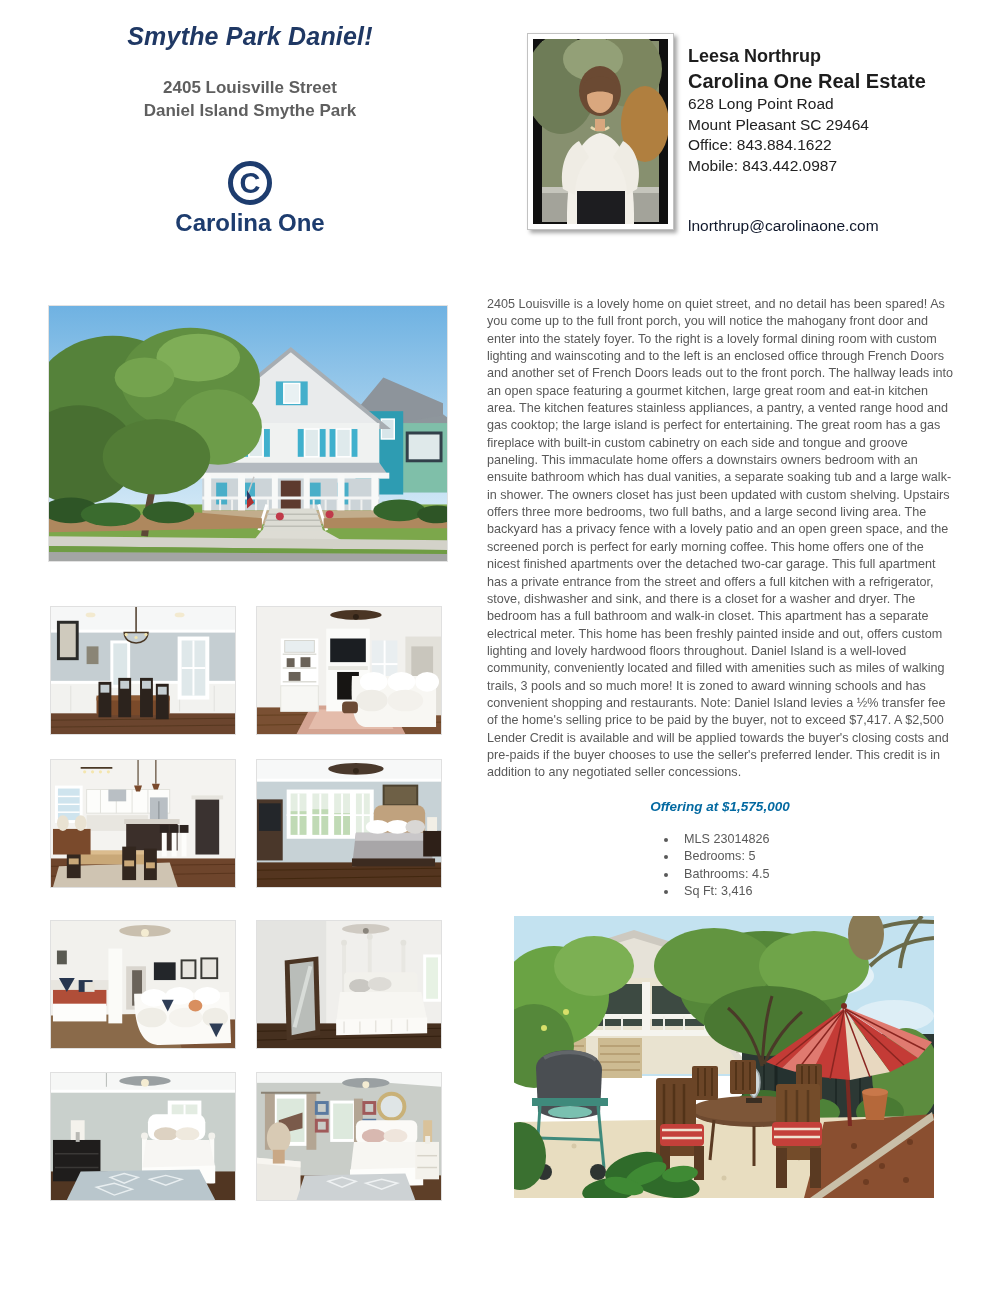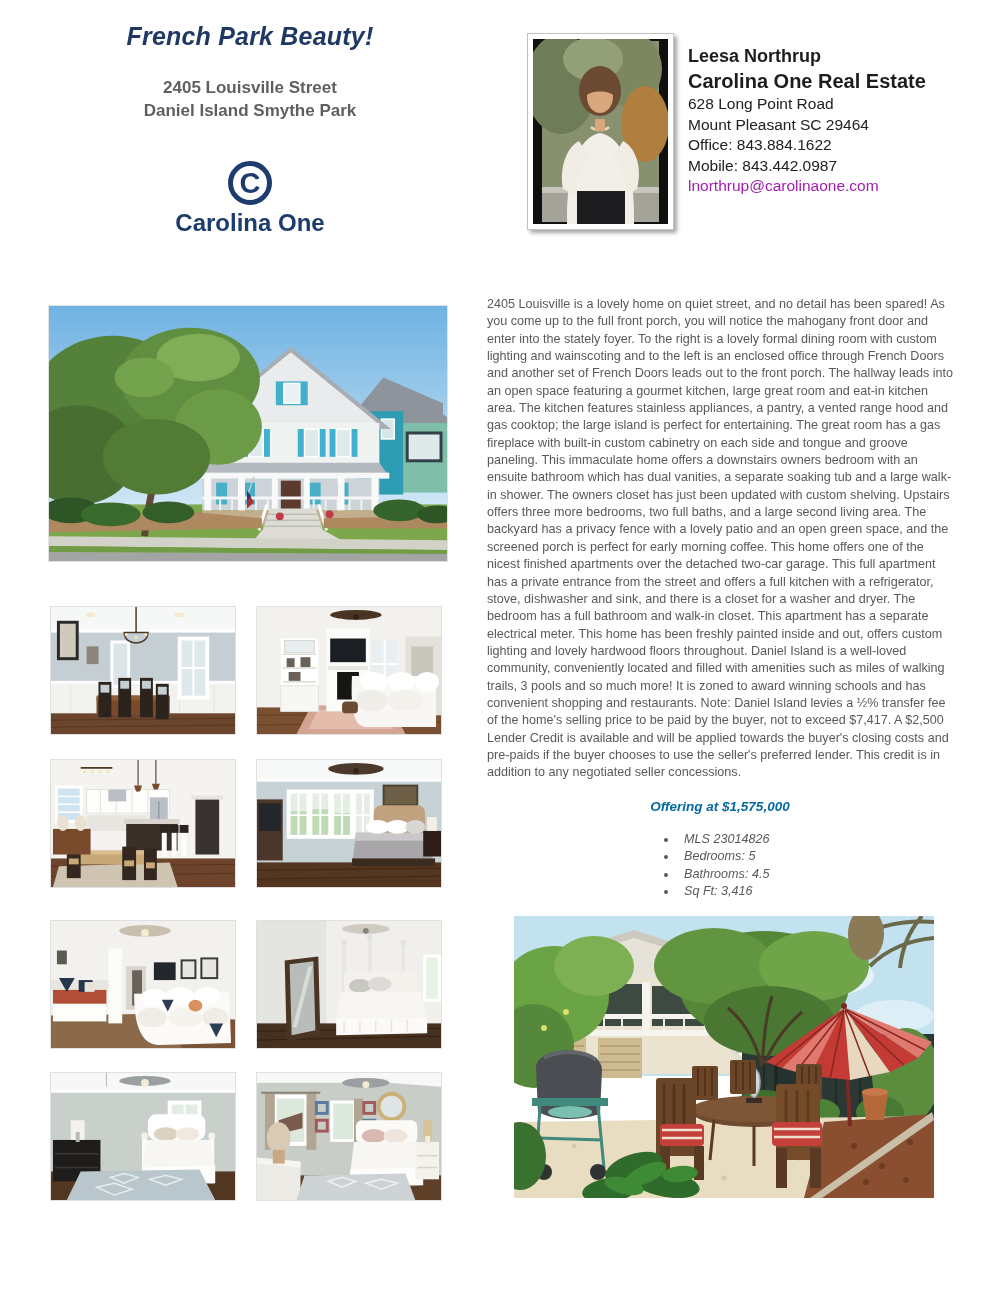--- a/index.html
+++ b/index.html
@@ -16,40 +16,40 @@
   .logo-name{font-size:24px;font-weight:bold;line-height:26px;margin-top:4px;}
   .logo-sub{font-size:19px;line-height:20px;}
   
   .agent-photo{left:527px;top:33px;width:147px;height:197px;background:#fff;
                border:1px solid #c2c2c2;box-shadow:3px 3px 4px rgba(0,0,0,.35);
                box-sizing:border-box;padding:5px;}
   .contact{left:688px;top:44px;width:285px;color:#1d1d1d;}
   .contact .name{font-size:18px;font-weight:bold;line-height:25px;}
   .contact .company{font-size:20px;font-weight:bold;line-height:25px;}
   .contact .line{font-size:15.5px;line-height:20.5px;color:#212121;}
-  .contact .email{font-size:15.5px;line-height:20.5px;color:#a21caf;text-decoration:none;display:block;}
+  .contact .email{font-size:15.5px;line-height:20.5px;color:#0f172a;text-decoration:none;display:block;margin-top:40px;}
   
   .ph{display:block;width:100%;height:100%;}
   .photo-main{left:48px;top:305px;width:400px;height:257px;border:1px solid #e2e2e2;box-sizing:border-box;}
   .photo-sm{width:186px;height:129px;border:1px solid #e0e0e0;box-sizing:border-box;}
   .photo-backyard{left:514px;top:916px;width:420px;height:282px;}
   
   .desc{left:487px;top:296px;width:472px;font-size:12.6px;line-height:17.35px;color:#595959;}
   .offer{left:560px;top:799px;width:320px;text-align:center;font-size:13.5px;font-weight:bold;
          font-style:italic;color:#0369a1;}
   .specs{left:651px;top:831px;margin:0;padding-left:27px;color:#595959;font-size:12.6px;
-         line-height:17.3px;font-style:italic;}
+         line-height:17.3px;}
   .specs li{padding-left:6px;}
 </style>
 </head>
 <body>
 
 <div class="page">
 
-  <div class="abs title">French Park Beauty!</div>
+  <div class="abs title">Smythe Park Daniel!</div>
   <div class="abs addr">
     <div>2405 Louisville Street</div>
     <div>Daniel Island Smythe Park</div>
   </div>
   <div class="abs logo">
     <div class="logo-mark">
       <svg viewBox="0 0 46 46">
         <circle cx="23" cy="23" r="19.5" fill="none" stroke="#1d3c6e" stroke-width="5"></circle>
         <text x="23" y="33" text-anchor="middle" font-family="Liberation Sans, sans-serif" font-size="29" font-weight="bold" fill="#1d3c6e">C</text>
       </svg>

